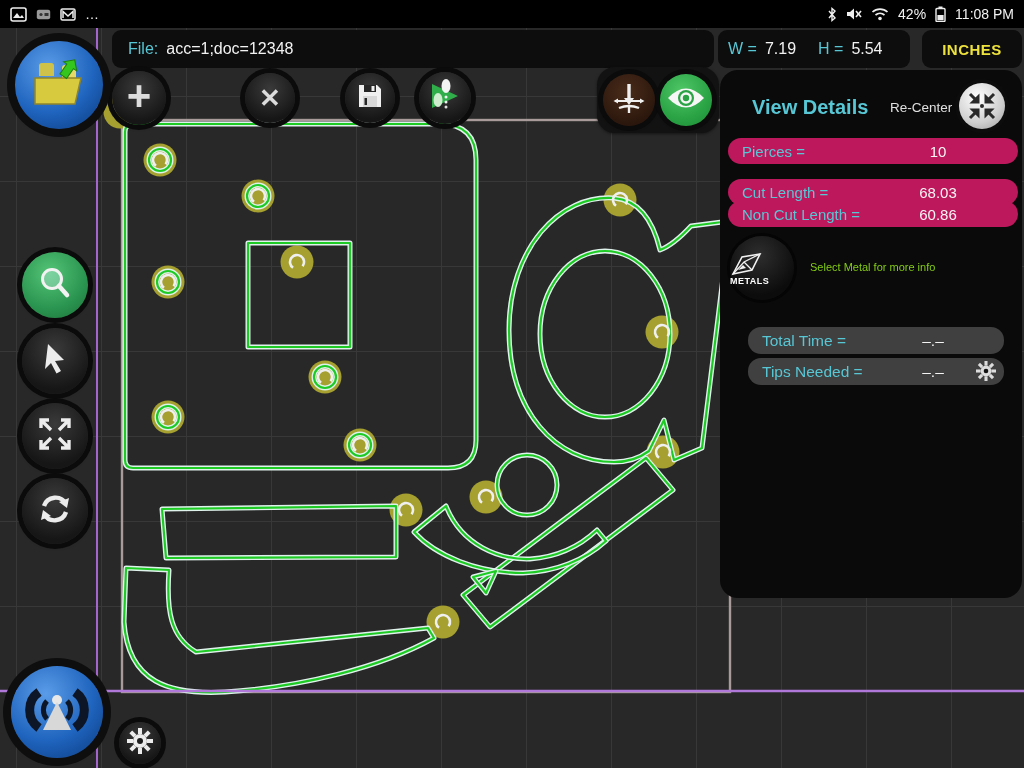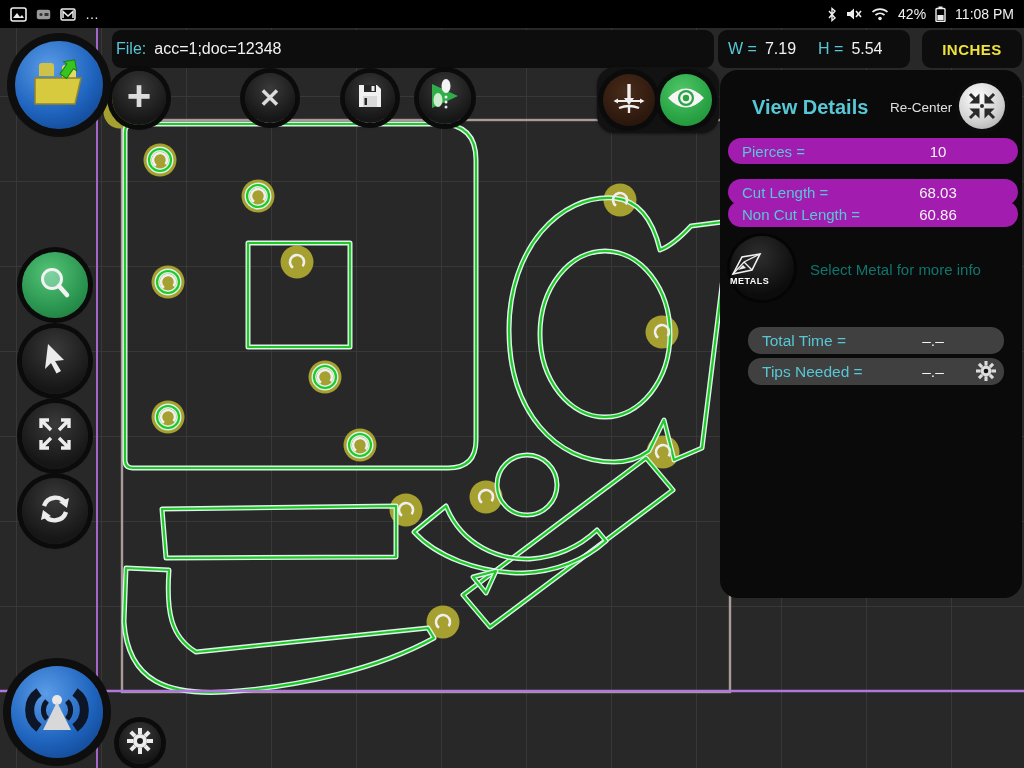--- a/index.html
+++ b/index.html
@@ -22,21 +22,21 @@
   .lead{fill:none;stroke:#efefef;stroke-width:2.6;stroke-dasharray:33 11;}
   
   .statusbar{position:absolute;left:0;top:0;width:1024px;height:28px;background:#000;
     color:#f2f2f2;font-size:14px;display:flex;align-items:center;justify-content:space-between;
     padding:0 10px;box-sizing:border-box;}
   .sb-left,.sb-right{display:flex;align-items:center;gap:9px;}
   .sb-ic{display:inline-flex;align-items:center;}
   
   .bar{position:absolute;top:30px;height:38px;background:#0d0d0d;border-radius:9px;
        display:flex;align-items:center;color:#f2f2f2;font-size:16px;box-sizing:border-box;}
-  .filebar{left:112px;width:602px;padding-left:4px;}
+  .filebar{left:112px;width:602px;padding-left:16px;}
   .whbar{left:718px;width:192px;padding-left:10px;}
   .inchesbar{left:922px;width:100px;justify-content:center;cursor:pointer;}
   .teal{color:#58c7d5;}
   .units{color:#eee23c;font-weight:bold;font-size:15px;letter-spacing:.5px;}
   .gap8{display:inline-block;width:8px;} .gap22{display:inline-block;width:22px;}
   
   .cbtn{position:absolute;border-radius:50%;
     background:radial-gradient(circle at 50% 32%,#3a3a3a,#161616 72%);
     box-shadow:0 0 0 5px #0b0b0b,0 2px 4px rgba(0,0,0,.6);
     display:flex;align-items:center;justify-content:center;color:#dcdcdc;cursor:pointer;}
@@ -50,30 +50,30 @@
   .plus-glyph{font-size:42px;font-weight:700;line-height:1;margin-top:-4px;}
   .x-glyph{font-size:26px;font-weight:700;}
   
   .panel{position:absolute;left:720px;top:70px;width:302px;height:528px;background:#0a0a0a;
     border-radius:18px;color:#e8e8e8;}
   .panel-title{position:absolute;left:32px;top:26px;font-size:20px;font-weight:700;color:#58c7d5;}
   .recenter-label{position:absolute;left:170px;top:30px;font-size:13.5px;color:#e0e0e0;}
   .recenter-btn{position:absolute;left:239px;top:13px;width:46px;height:46px;border-radius:50%;
     background:radial-gradient(circle at 40% 32%,#ffffff,#cfcfcf 60%,#9a9a9a);
     box-shadow:0 0 0 4px #0c0c0c;display:flex;align-items:center;justify-content:center;cursor:pointer;}
-  .stat-row{position:absolute;left:8px;width:290px;height:26px;background:#a21caf;border-radius:13px;
+  .stat-row{position:absolute;left:8px;width:290px;height:26px;background:#be185d;border-radius:13px;
     display:flex;align-items:center;font-size:15px;}
   .stat-row .lbl{color:#58c7d5;margin-left:14px;}
   .stat-row .val{position:absolute;left:165px;width:90px;text-align:center;color:#f4f4f4;}
   .metals-btn{position:absolute;left:10px;top:166px;width:64px;height:64px;border-radius:50%;
     background:radial-gradient(circle at 45% 30%,#2e2e2e,#0c0c0c 70%);
     box-shadow:0 0 0 3px #050505;display:flex;flex-direction:column;
     justify-content:center;cursor:pointer;}
   .metals-word{color:#fff;font-size:9px;font-weight:700;letter-spacing:.5px;margin-top:-2px;}
-  .metals-hint{position:absolute;left:90px;top:191px;font-size:15px;color:#0f766e;}
+  .metals-hint{position:absolute;left:90px;top:191px;font-size:11px;color:#84cc16;}
   .time-row{position:absolute;left:28px;width:256px;height:27px;background:#404040;border-radius:13px;
     display:flex;align-items:center;font-size:15.5px;margin-top:20px;}
   .time-row .lbl{color:#58c7d5;margin-left:14px;}
   .time-row .val{position:absolute;left:150px;width:70px;text-align:center;color:#f4f4f4;}
   .row-gear{position:absolute;right:8px;top:3px;cursor:pointer;}
   
   .gearbtn{left:119px;top:722px;width:42px;height:42px;}
 </style>
 </head>
 <body>

